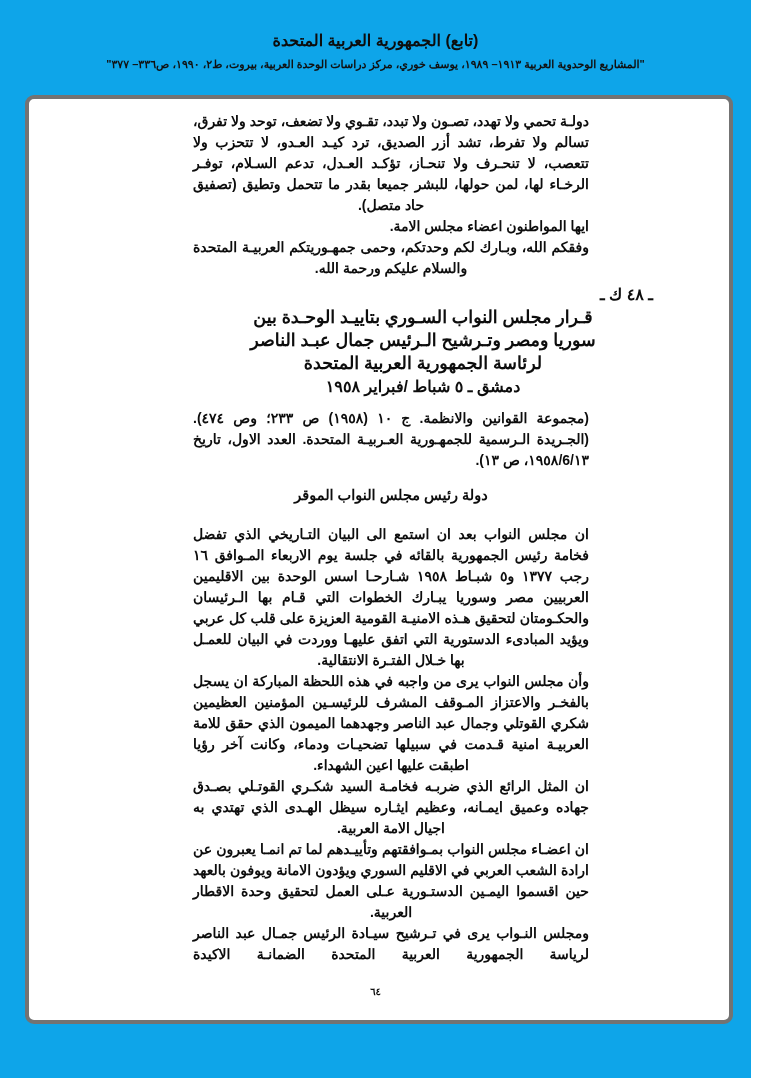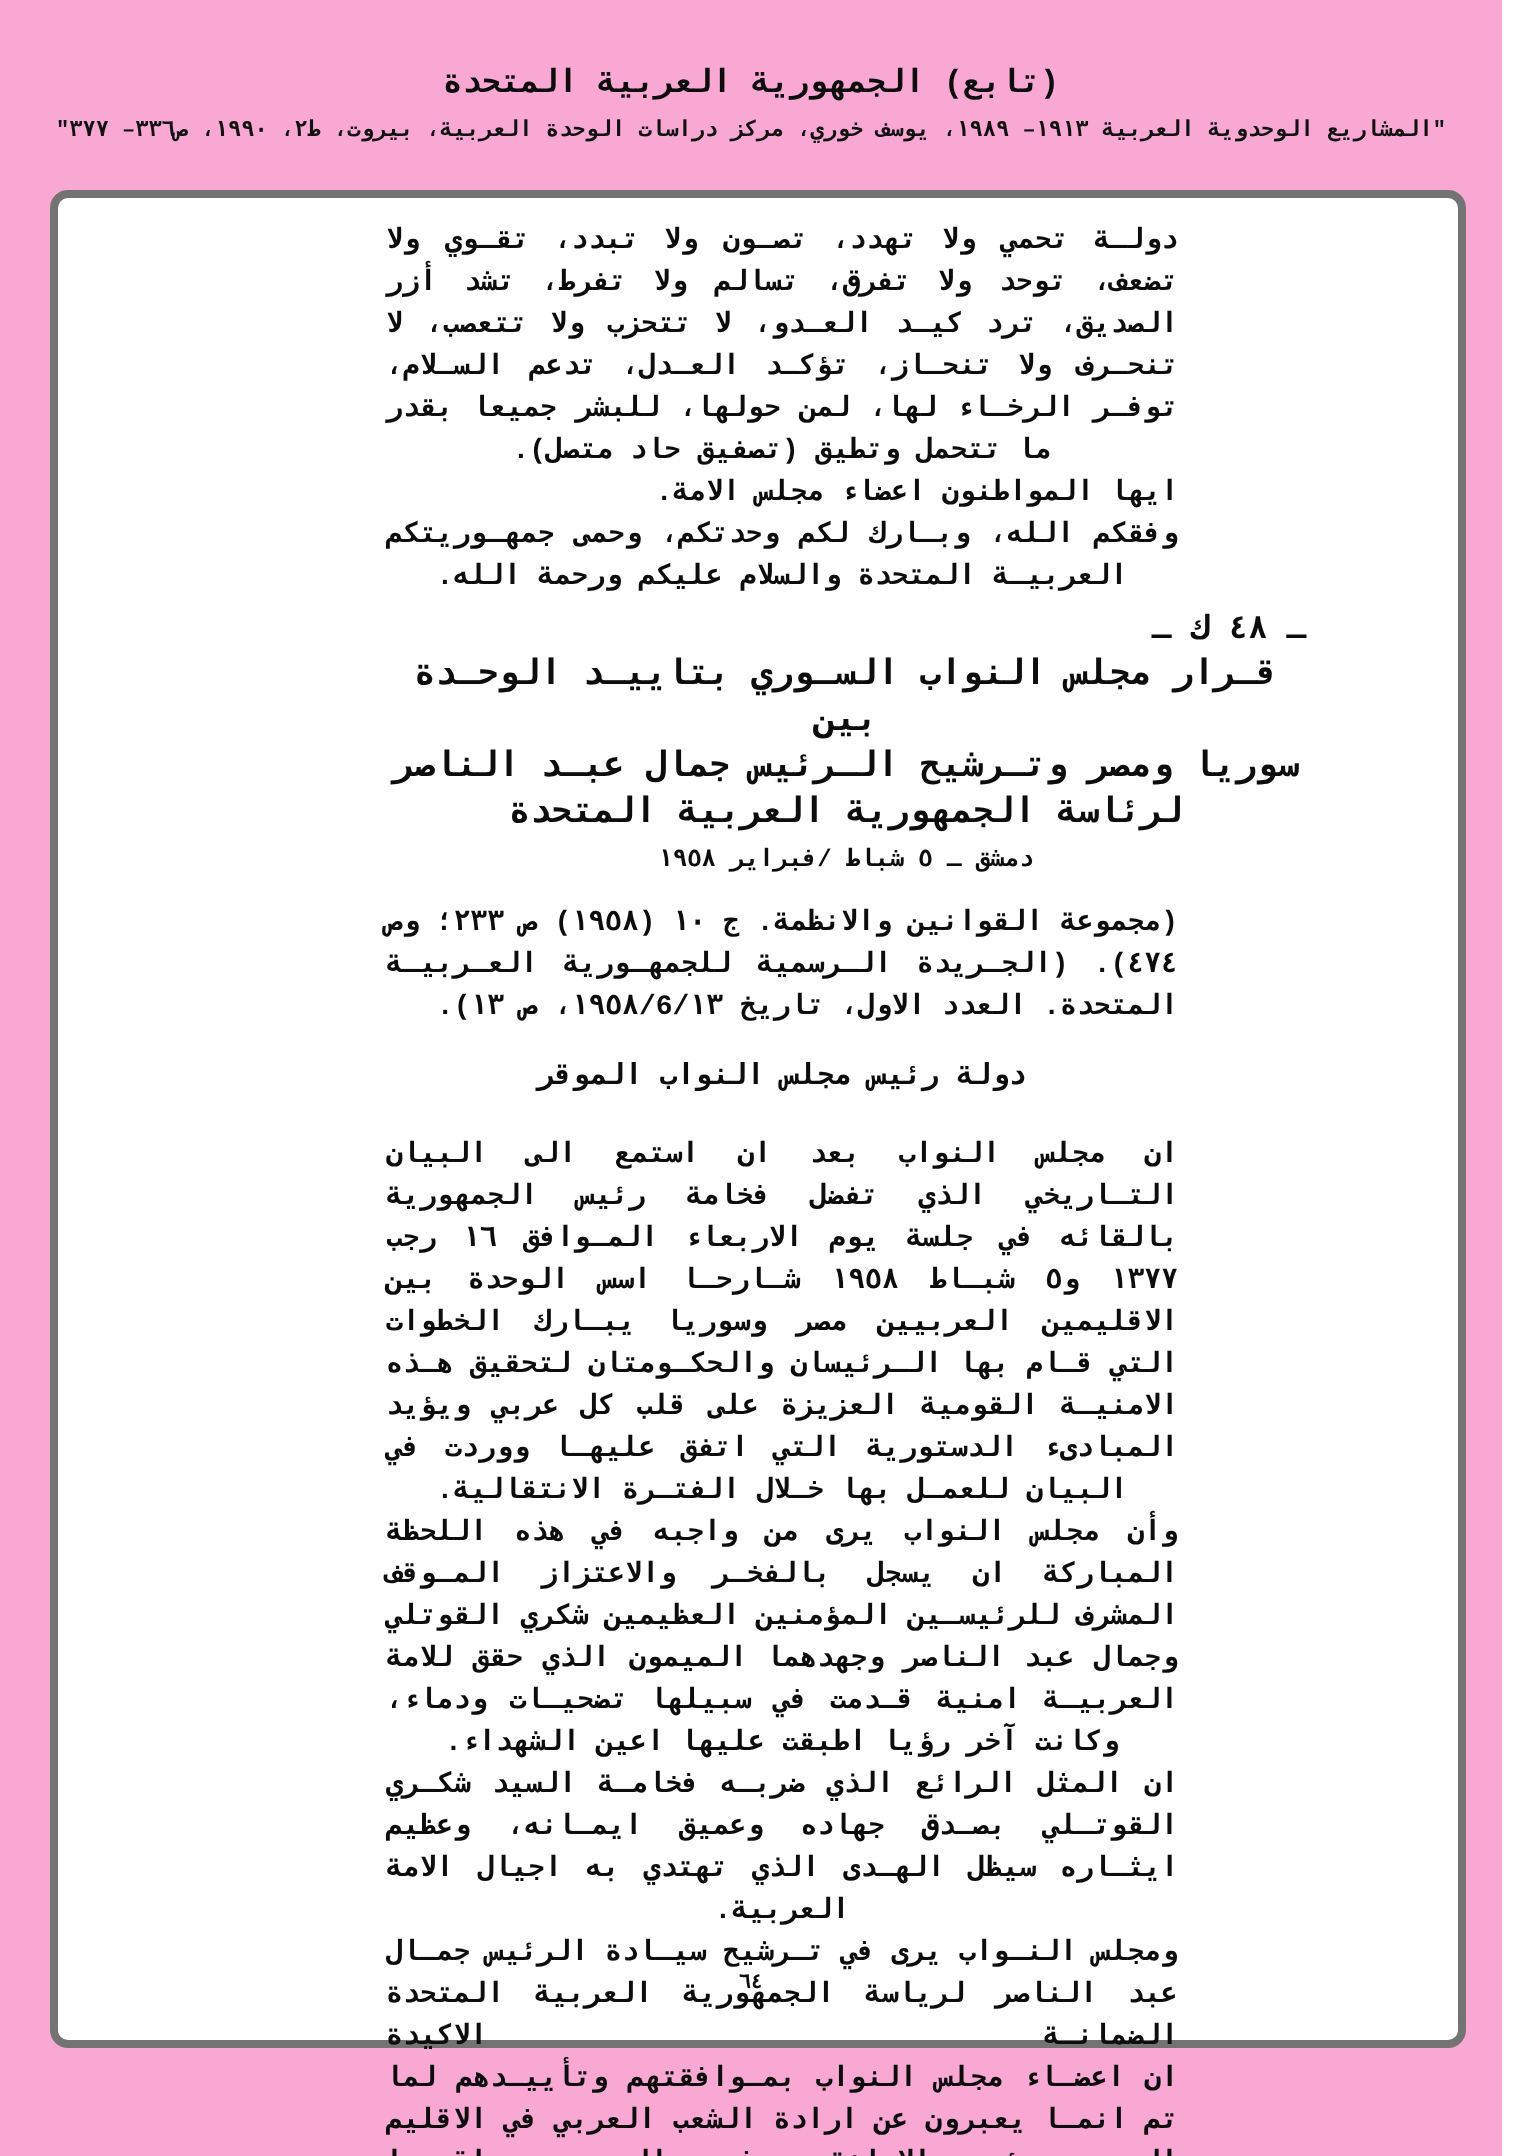--- a/index.html
+++ b/index.html
@@ -1,18 +1,18 @@
 <!DOCTYPE html>
 <html lang="ar"><head>
 <meta charset="utf-8">
 <style>
   html,body { margin:0; padding:0; background:#ffffff; }
   .page {
     position:relative; width:751px; height:1078px; overflow:hidden;
-    background:#f9a8d4; font-family:Liberation Mono, monospace; color:#0d0d0d;
+    background:#0ea5e9; font-family:Liberation Sans, sans-serif; color:#0d0d0d;
   }
   .hdr1 {
     position:absolute; top:31px; left:0; right:0; text-align:center;
     direction:rtl; font-weight:bold; font-size:16px; letter-spacing:0;
   }
   .hdr2 {
     position:absolute; top:58px; left:0; right:0; text-align:center;
     direction:rtl; font-weight:bold; font-size:11px; color:#111;
   }
   .frame {
@@ -26,21 +26,21 @@
   
   .bodycol { width:396px; margin:0 64px 0 0; }
   p { margin:0; }
   .just  { text-align:justify; text-align-last:center; }
   .flush { }
   .src   { text-align:justify; text-align-last:right; }
   .cont  { text-align:justify; text-align-last:justify; }
   .heading { width:460px; text-align:center; margin-top:4px; }
   .h-num   { font-size:16px; line-height:23px;text-align:right; }
   .h-line  { font-size:17.5px; line-height:23px; }
-  .h-date  { font-size:12px; line-height:23px; }
+  .h-date  { font-size:16px; line-height:23px; }
   .srcnote { margin-top:10px; }
   .salutation {
     width:396px; margin:14px 64px 18px 0; text-align:center; font-size:14.5px;
   }
   .pagenum {
     position:absolute; top:986px; left:0; right:0; text-align:center;
     font-weight:bold; font-size:10px; direction:rtl;
   }
 </style>
 </head>
@@ -69,21 +69,21 @@
         <div class="h-date">دمشق ـ ٥ شباط /فبراير ١٩٥٨</div>
       </div>
 
       <p class="bodycol src srcnote">(مجموعة القوانين والانظمة. ج ١٠ (١٩٥٨) ص ٢٣٣؛ وص ٤٧٤). (الجـريدة الـرسمية للجمهـورية العـربيـة المتحدة. العدد الاول، تاريخ ١٩٥٨/6/١٣، ص ١٣).</p>
 
       <p class="salutation">دولة رئيس مجلس النواب الموقر</p>
 
       <p class="bodycol just">ان مجلس النواب بعد ان استمع الى البيان التـاريخي الذي تفضل فخامة رئيس الجمهورية بالقائه في جلسة يوم الاربعاء المـوافق ١٦ رجب ١٣٧٧ و٥ شبـاط ١٩٥٨ شـارحـا اسس الوحدة بين الاقليمين العربيين مصر وسوريا يبـارك الخطوات التي قـام بها الـرئيسان والحكـومتان لتحقيق هـذه الامنيـة القومية العزيزة على قلب كل عربي ويؤيد المبادىء الدستورية التي اتفق عليهـا ووردت في البيان للعمـل بها خـلال الفتـرة الانتقالية.</p>
       <p class="bodycol just">وأن مجلس النواب يرى من واجبه في هذه اللحظة المباركة ان يسجل بالفخـر والاعتزاز المـوقف المشرف للرئيسـين المؤمنين العظيمين شكري القوتلي وجمال عبد الناصر وجهدهما الميمون الذي حقق للامة العربيـة امنية قـدمت في سبيلها تضحيـات ودماء، وكانت آخر رؤيا اطبقت عليها اعين الشهداء.</p>
       <p class="bodycol just">ان المثل الرائع الذي ضربـه فخامـة السيد شكـري القوتـلي بصـدق جهاده وعميق ايمـانه، وعظيم ايثـاره سيظل الهـدى الذي تهتدي به اجيال الامة العربية.</p>
+      <p class="bodycol just">ان اعضـاء مجلس النواب بمـوافقتهم وتأييـدهم لما تم انمـا يعبرون عن ارادة الشعب العربي في الاقليم السوري ويؤدون الامانة ويوفون بالعهد حين اقسموا اليمـين الدستـورية عـلى العمل لتحقيق وحدة الاقطار العربية.</p>
       <p class="bodycol cont">ومجلس النـواب يرى في تـرشيح سيـادة الرئيس جمـال عبد الناصر لرياسة الجمهورية العربية المتحدة الضمانـة الاكيدة</p>
-      <p class="bodycol just">ان اعضـاء مجلس النواب بمـوافقتهم وتأييـدهم لما تم انمـا يعبرون عن ارادة الشعب العربي في الاقليم السوري ويؤدون الامانة ويوفون بالعهد حين اقسموا اليمـين الدستـورية عـلى العمل لتحقيق وحدة الاقطار العربية.</p>
 
     </div>
   </div>
 
   <div class="pagenum">٦٤</div>
 
 </div>
 
 </body></html>

